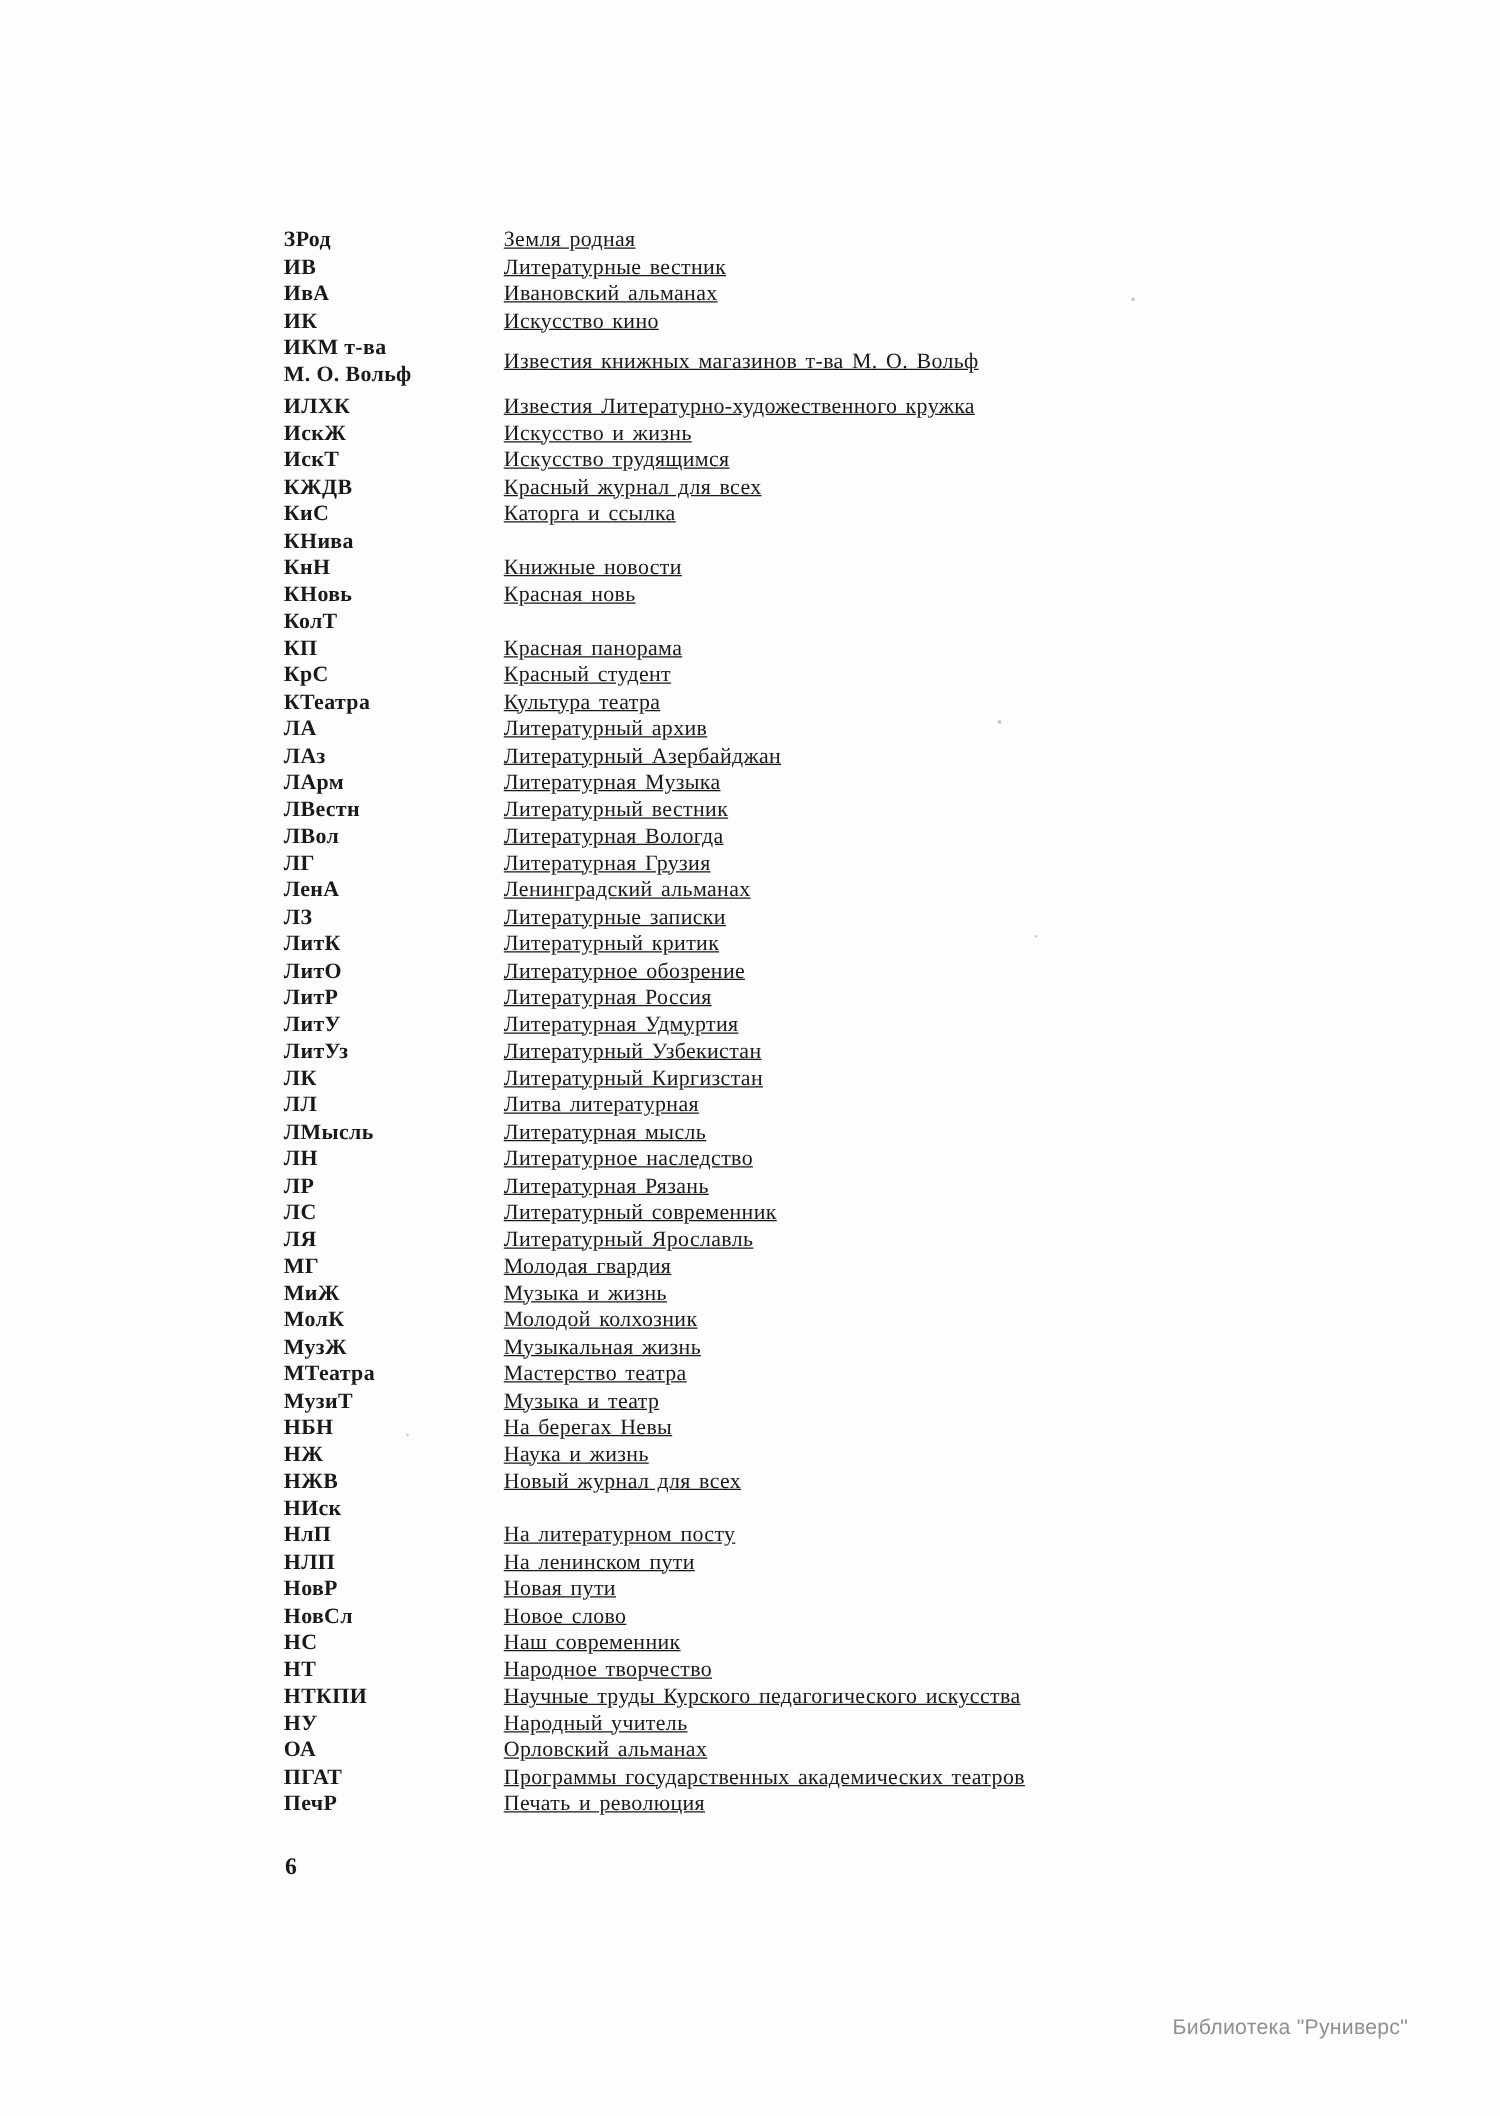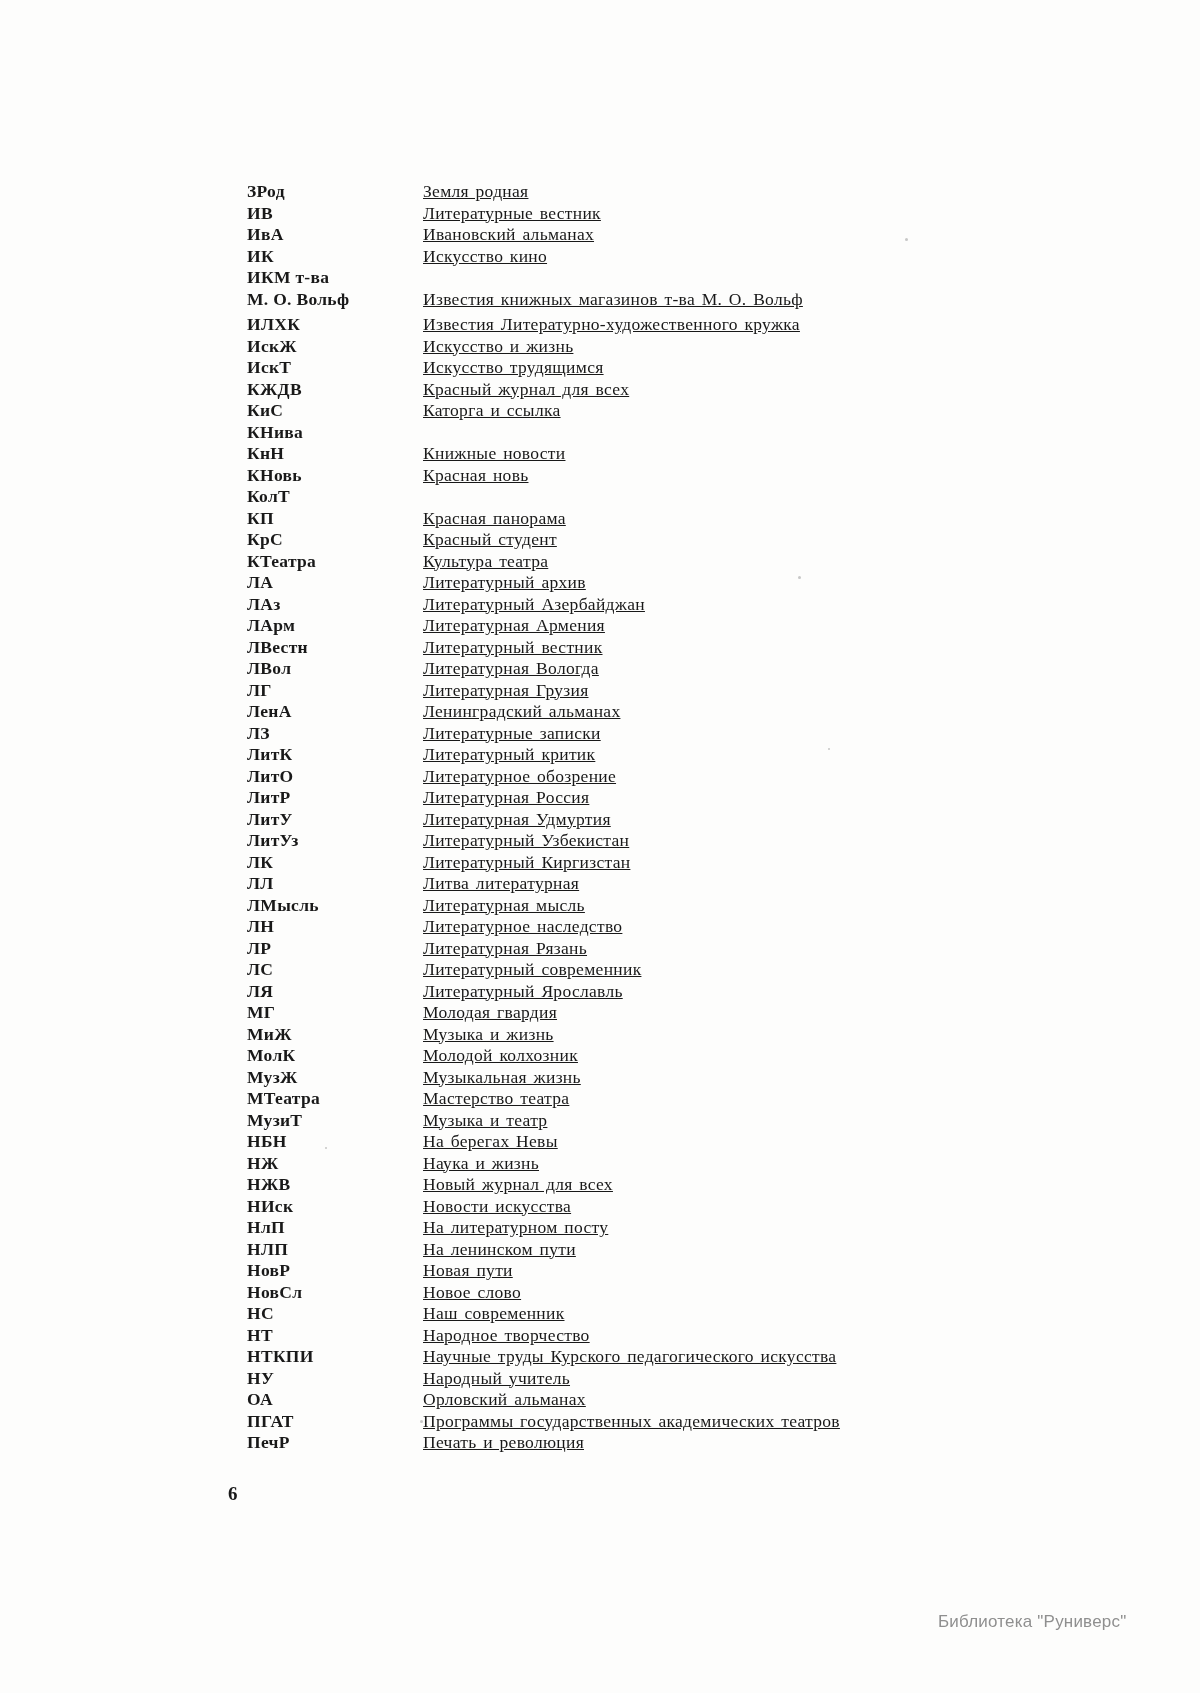--- a/index.html
+++ b/index.html
@@ -20,24 +20,23 @@
     inset: 0;
   }
   .abbrev-list {
     position: absolute;
     left: 227px;
     top: 181px;
     width: 710px;
   }
   .row {
     display: flex;
-    align-items: flex-end;
+    align-items: center;
     font-size: 17.5px;
     line-height: 21.5px;
-    margin-left: 20px;
   }
   .row.gap-after {
     margin-bottom: 4px;
   }
   .abbr {
     flex: 0 0 176px;
     width: 176px;
     font-weight: bold;
     letter-spacing: 0.3px;
     white-space: pre-line;
@@ -155,21 +154,21 @@
       <div class="row">
         <span class="abbr">ЛА</span>
         <span class="full">Литературный архив</span>
       </div>
       <div class="row">
         <span class="abbr">ЛАз</span>
         <span class="full">Литературный Азербайджан</span>
       </div>
       <div class="row">
         <span class="abbr">ЛАрм</span>
-        <span class="full">Литературная Армения</span>
+        <span class="full">Литературная Музыка</span>
       </div>
       <div class="row">
         <span class="abbr">ЛВестн</span>
         <span class="full">Литературный вестник</span>
       </div>
       <div class="row">
         <span class="abbr">ЛВол</span>
         <span class="full">Литературная Вологда</span>
       </div>
       <div class="row">
@@ -263,21 +262,20 @@
       <div class="row">
         <span class="abbr">НЖ</span>
         <span class="full">Наука и жизнь</span>
       </div>
       <div class="row">
         <span class="abbr">НЖВ</span>
         <span class="full">Новый журнал для всех</span>
       </div>
       <div class="row">
         <span class="abbr">НИск</span>
-        <span class="full">Новости искусства</span>
       </div>
       <div class="row">
         <span class="abbr">НлП</span>
         <span class="full">На литературном посту</span>
       </div>
       <div class="row">
         <span class="abbr">НЛП</span>
         <span class="full">На ленинском пути</span>
       </div>
       <div class="row">

